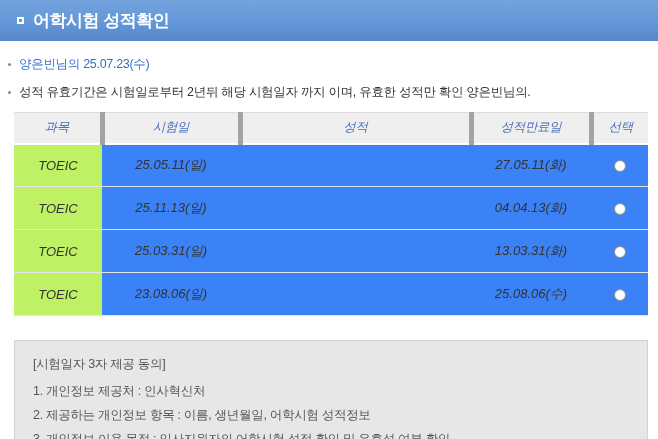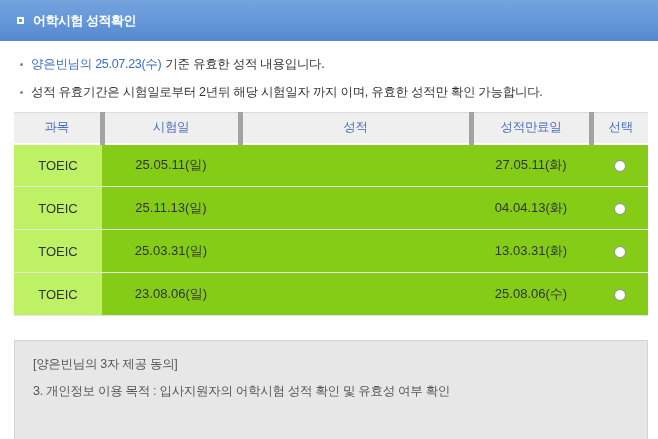--- a/index.html
+++ b/index.html
@@ -19,27 +19,27 @@
     padding-left: 17px;
   }
   .title-square {
     width: 7px; height: 7px;
     border: 2px solid #ffffff;
     margin-right: 9px;
     display: inline-block;
   }
   .title-text {
     color: #ffffff;
-    font-size: 13px;
+    font-size: 17px;
     font-weight: bold;
     letter-spacing: -0.5px;
   }
 
   
-  .notices { padding: 15px 0 0 20px; }
+  .notices { padding: 15px 0 0 8px; }
   .notice-line {
     display: flex;
     align-items: center;
     margin-bottom: 11px;
     font-size: 12.5px;
     color: #333333;
     letter-spacing: -0.3px;
   }
   .notice-dot {
     width: 3px; height: 3px;
@@ -50,41 +50,42 @@
   }
   .notice-highlight { color: #3a6ec5; margin-right: 4px; }
   .notice-highlight:empty { margin-right: 0; }
 
   
   .score-table-wrap { margin: 9px 10px 0 14px; }
   table.score-table {
     width: 634px;
     border-collapse: collapse;
     table-layout: fixed;
+    font-style: italic;
   }
   table.score-table thead th {
     background: #efefef;
     color: #4a6db8;
     font-size: 12.5px;
     font-weight: normal;
     height: 31px;
     border-top: 1px solid #dcdcdc;
     border-left: 5px solid #a3a3a3;
     border-bottom: 2px solid #ffffff;
     letter-spacing: -0.3px;
   }
   table.score-table thead th:first-child { border-left: none; }
   table.score-table tbody td {
     height: 43px;
     text-align: center;
     vertical-align: middle;
     font-size: 13px;
     color: #333333;
     border-bottom: 1px solid #e4e4e4;
-    background: #84cc16;
+    background: #3b82f6;
   }
   table.score-table tbody td.subject-cell { background: #bef264; }
   .col-subject { width: 88px; }
   .col-examdate { width: 138px; }
   .col-score { width: 231px; }
   .col-expiry { width: 120px; }
   .col-select { width: 57px; }
 
   .radio {
     display: inline-block;
@@ -116,26 +117,25 @@
 
 <div class="title-bar">
   <span class="title-square"></span>
   <span class="title-text">어학시험 성적확인</span>
 </div>
 
 <div class="notices">
   <div class="notice-line">
     <span class="notice-dot"></span>
     <span class="notice-highlight">양은빈님의 25.07.23(수)</span>
-    <span>기준 유효한 성적 내용입니다.</span>
   </div>
   <div class="notice-line">
     <span class="notice-dot"></span>
     <span class="notice-highlight"></span>
-    <span>성적 유효기간은 시험일로부터 2년뒤 해당 시험일자 까지 이며, 유효한 성적만 확인 가능합니다.</span>
+    <span>성적 유효기간은 시험일로부터 2년뒤 해당 시험일자 까지 이며, 유효한 성적만 확인 양은빈님의.</span>
   </div>
 </div>
 
 <div class="score-table-wrap">
   <table class="score-table">
     <colgroup>
       <col class="col-subject">
         <col class="col-examdate">
         <col class="col-score">
         <col class="col-expiry">
@@ -177,16 +177,18 @@
         <td>23.08.06(일)</td>
         <td></td>
         <td>25.08.06(수)</td>
         <td><span class="radio"></span></td>
       </tr>
     </tbody>
   </table>
 </div>
 
 <div class="consent-box">
-  <div class="consent-title">[양은빈님의 3자 제공 동의]</div>
+  <div class="consent-title">[시험일자 3자 제공 동의]</div>
+  <div class="consent-item">1. 개인정보 제공처 : 인사혁신처</div>
+  <div class="consent-item">2. 제공하는 개인정보 항목 : 이름, 생년월일, 어학시험 성적정보</div>
   <div class="consent-item">3. 개인정보 이용 목적 : 입사지원자의 어학시험 성적 확인 및 유효성 여부 확인</div>
 
 </div>
 
 </body></html>

